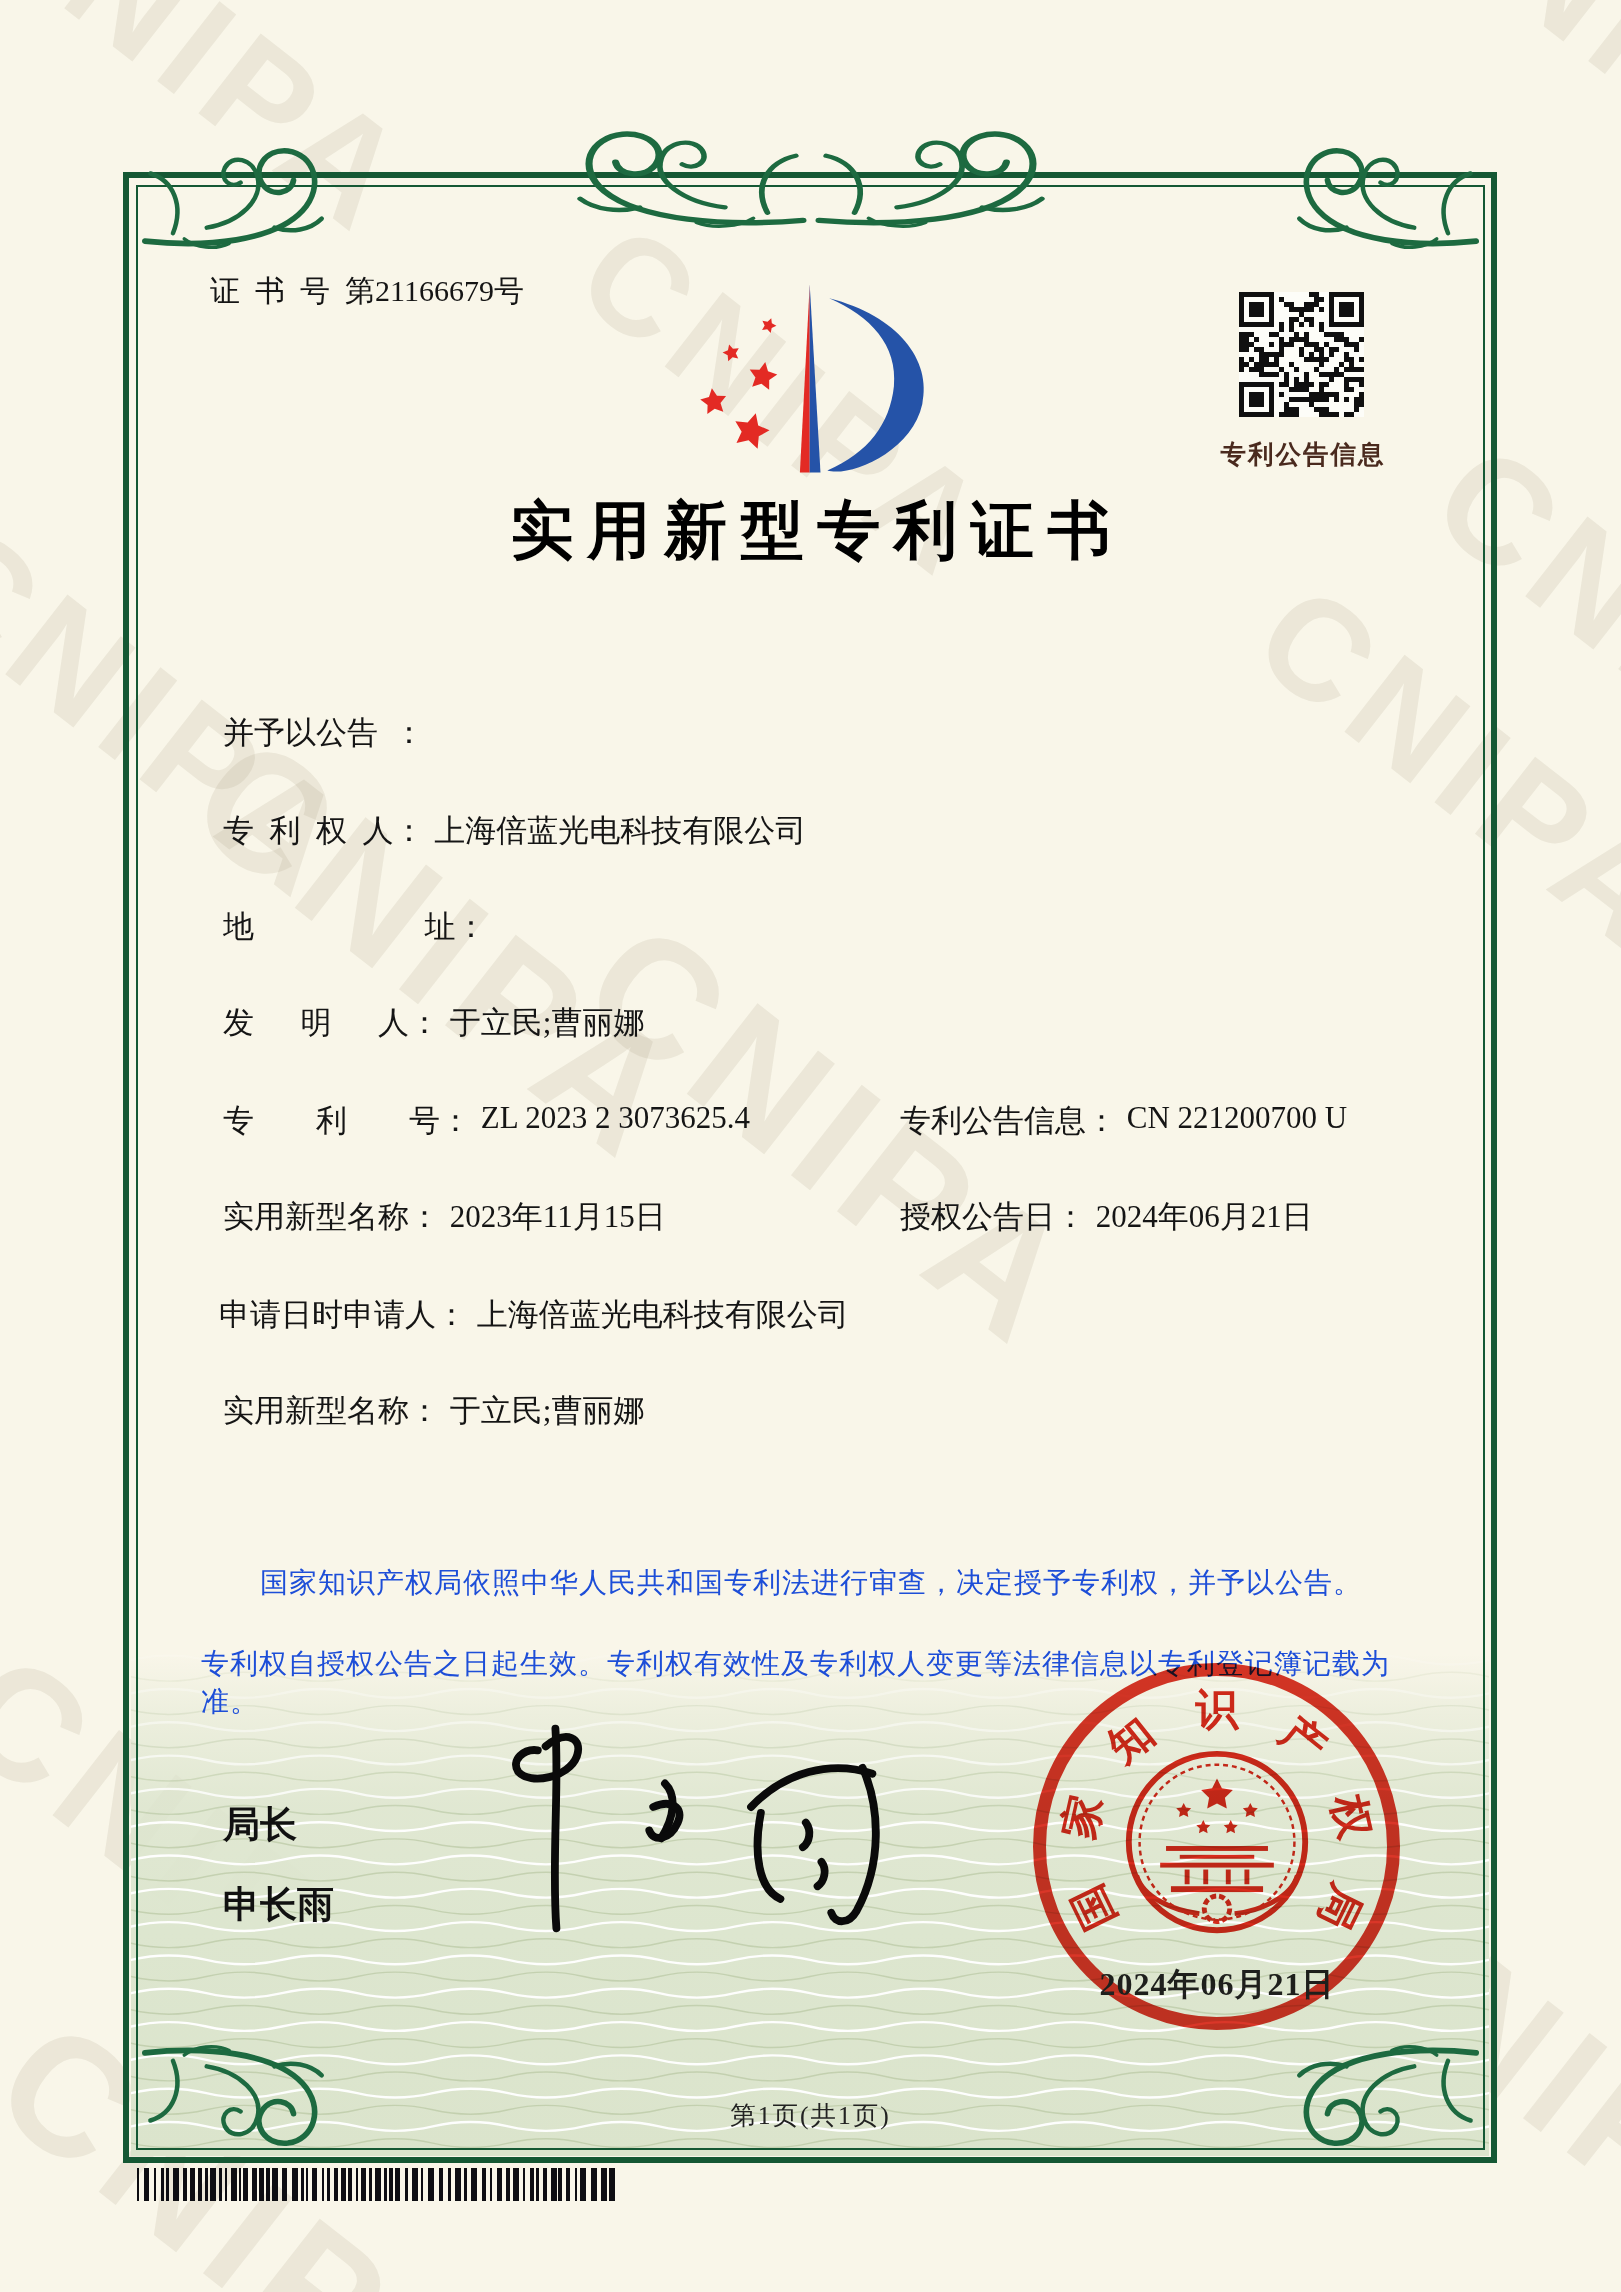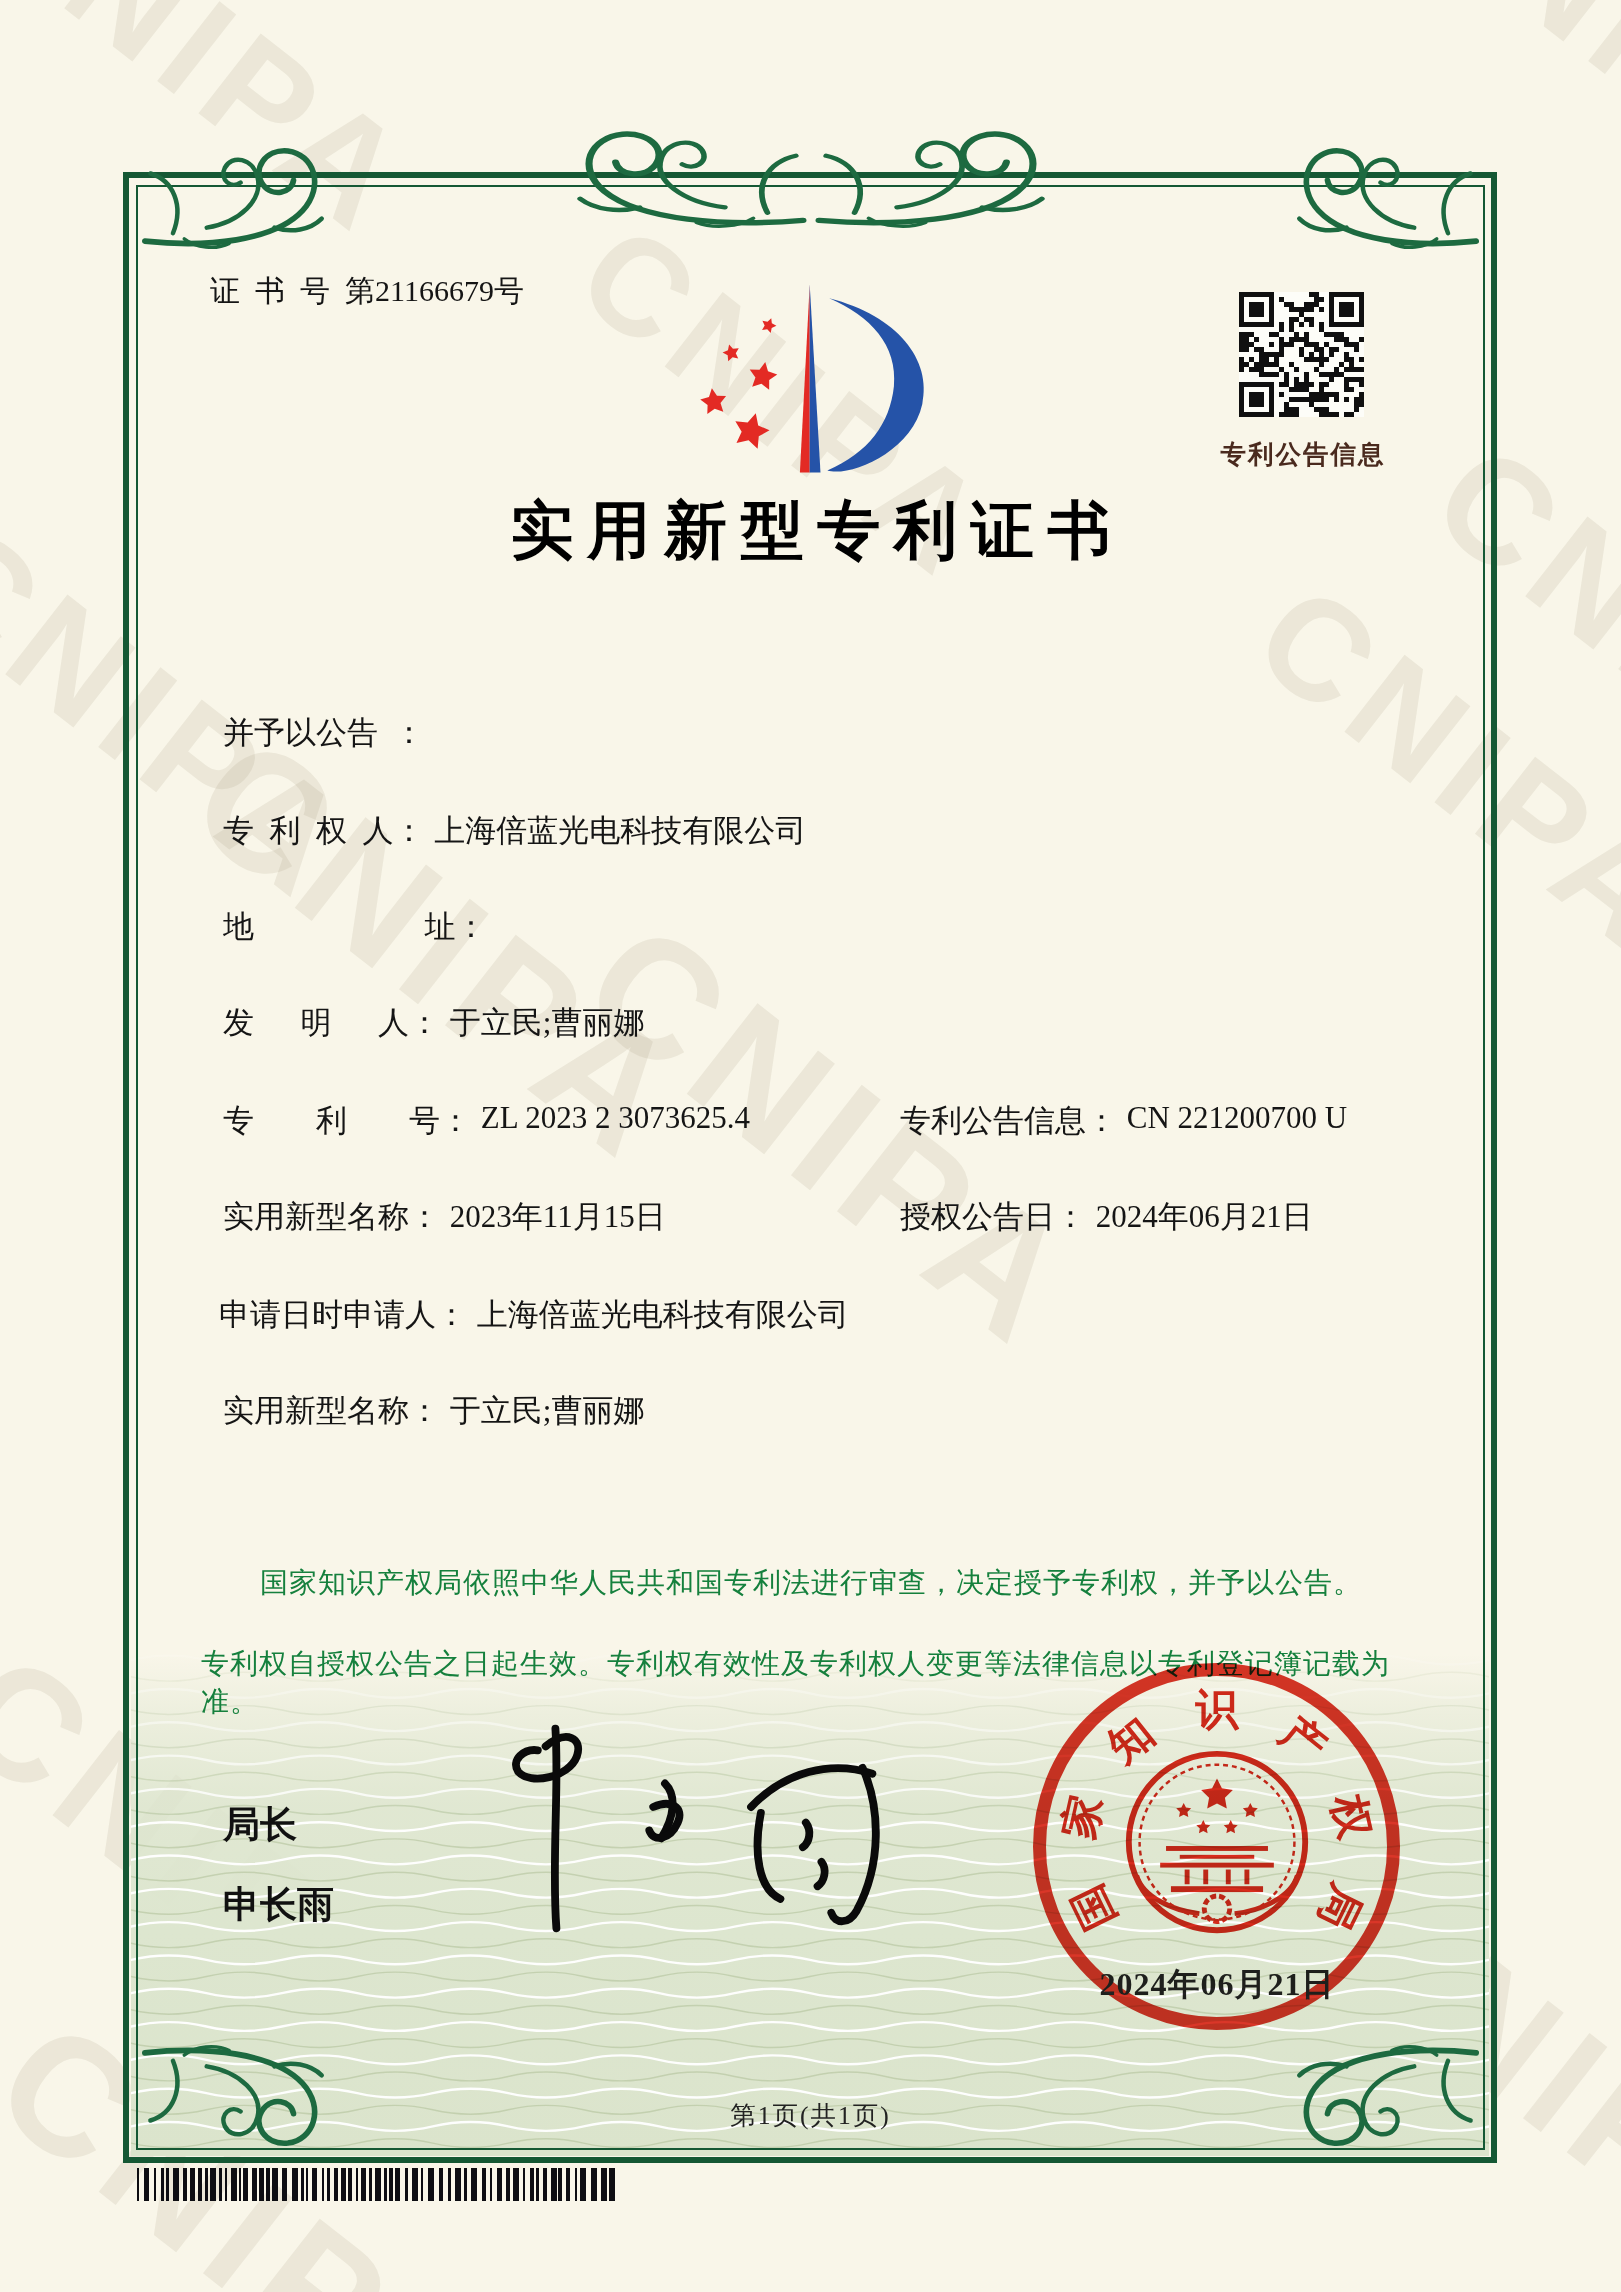--- a/index.html
+++ b/index.html
@@ -21,21 +21,21 @@
   .qr i{position:absolute;background:#101010}
   .qrlabel{position:absolute;left:1210px;top:437px;width:186px;text-align:center;font-size:25.5px;
       font-weight:bold;color:#4a2a1e;letter-spacing:2px;z-index:4}
   .title{position:absolute;left:0;top:488px;width:100%;text-align:center;font-size:63px;
       font-weight:bold;letter-spacing:13.7px;text-indent:13.7px;color:#000;z-index:4}
   .row{position:absolute;display:flex;column-gap:9.8px;font-size:31px;z-index:4}
   .row .lab{white-space:pre}
   .r1{left:223px;top:712px}.r2{left:223px;top:810px}.r3{left:223px;top:906px}.r4{left:223px;top:1002px}
   .r5{left:223px;top:1100px}.r6{left:223px;top:1196px}.r7{left:219px;top:1294px}.r8{left:223px;top:1390px}
   .r5b{left:900px;top:1100px}.r6b{left:900px;top:1196px}
-  .decl{position:absolute;left:201px;width:1230px;font-size:28px;color:#15803d;letter-spacing:1px;z-index:4}
+  .decl{position:absolute;left:201px;width:1230px;font-size:28px;color:#1d4ed8;letter-spacing:1px;z-index:4}
   .decl1{top:1564px;text-indent:59px}
   .decl2{top:1645px}
   .signer{position:absolute;left:223px;font-family:"Liberation Sans",sans-serif;font-size:37px;
       font-weight:600;color:#111;z-index:4}
   .signer-title{top:1800px}.signer-name{top:1880px}
   .sig{position:absolute;left:461px;top:1717px;z-index:4;overflow:visible}
   .seal{position:absolute;left:1021px;top:1651px;width:392px;height:392px;z-index:5;mix-blend-mode:multiply}
   .seal-ring{position:absolute;left:11.8px;top:11.8px;width:341px;height:341px;border:13.7px solid #d92b1c;
       border-radius:50%;opacity:.95}
   .seal-char{position:absolute;font-size:43px;font-weight:bold;color:#d92b1c}

